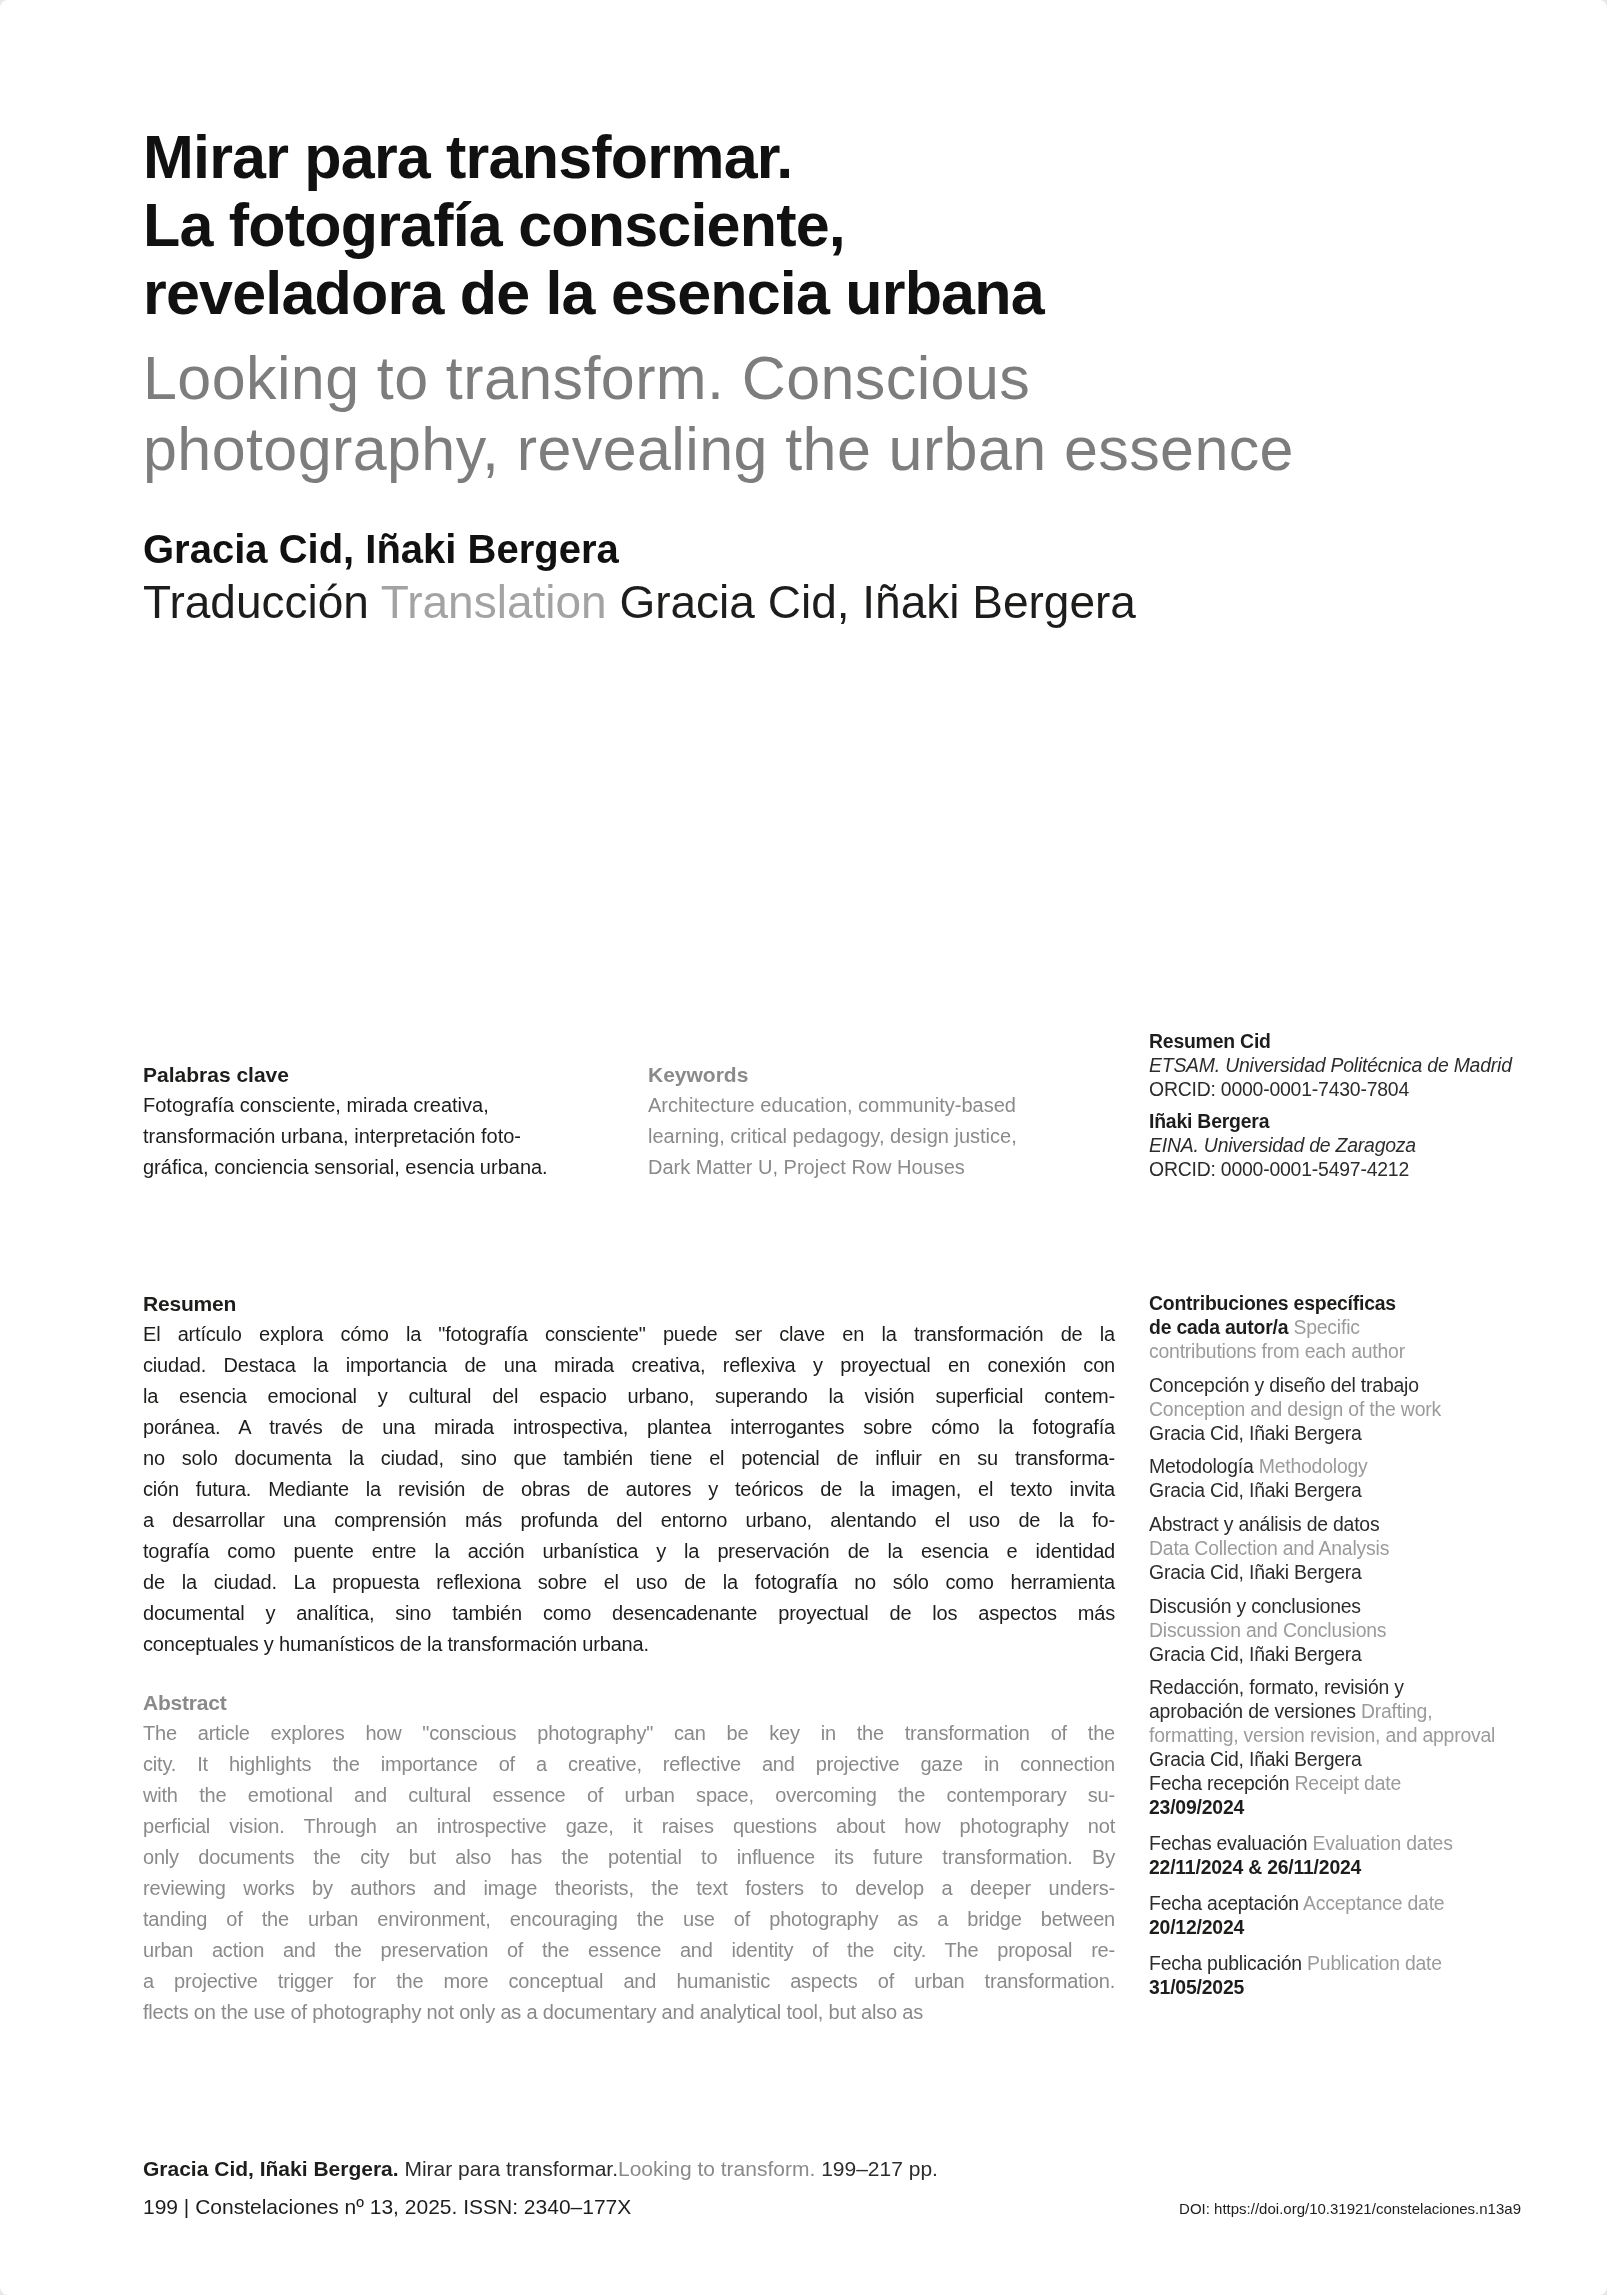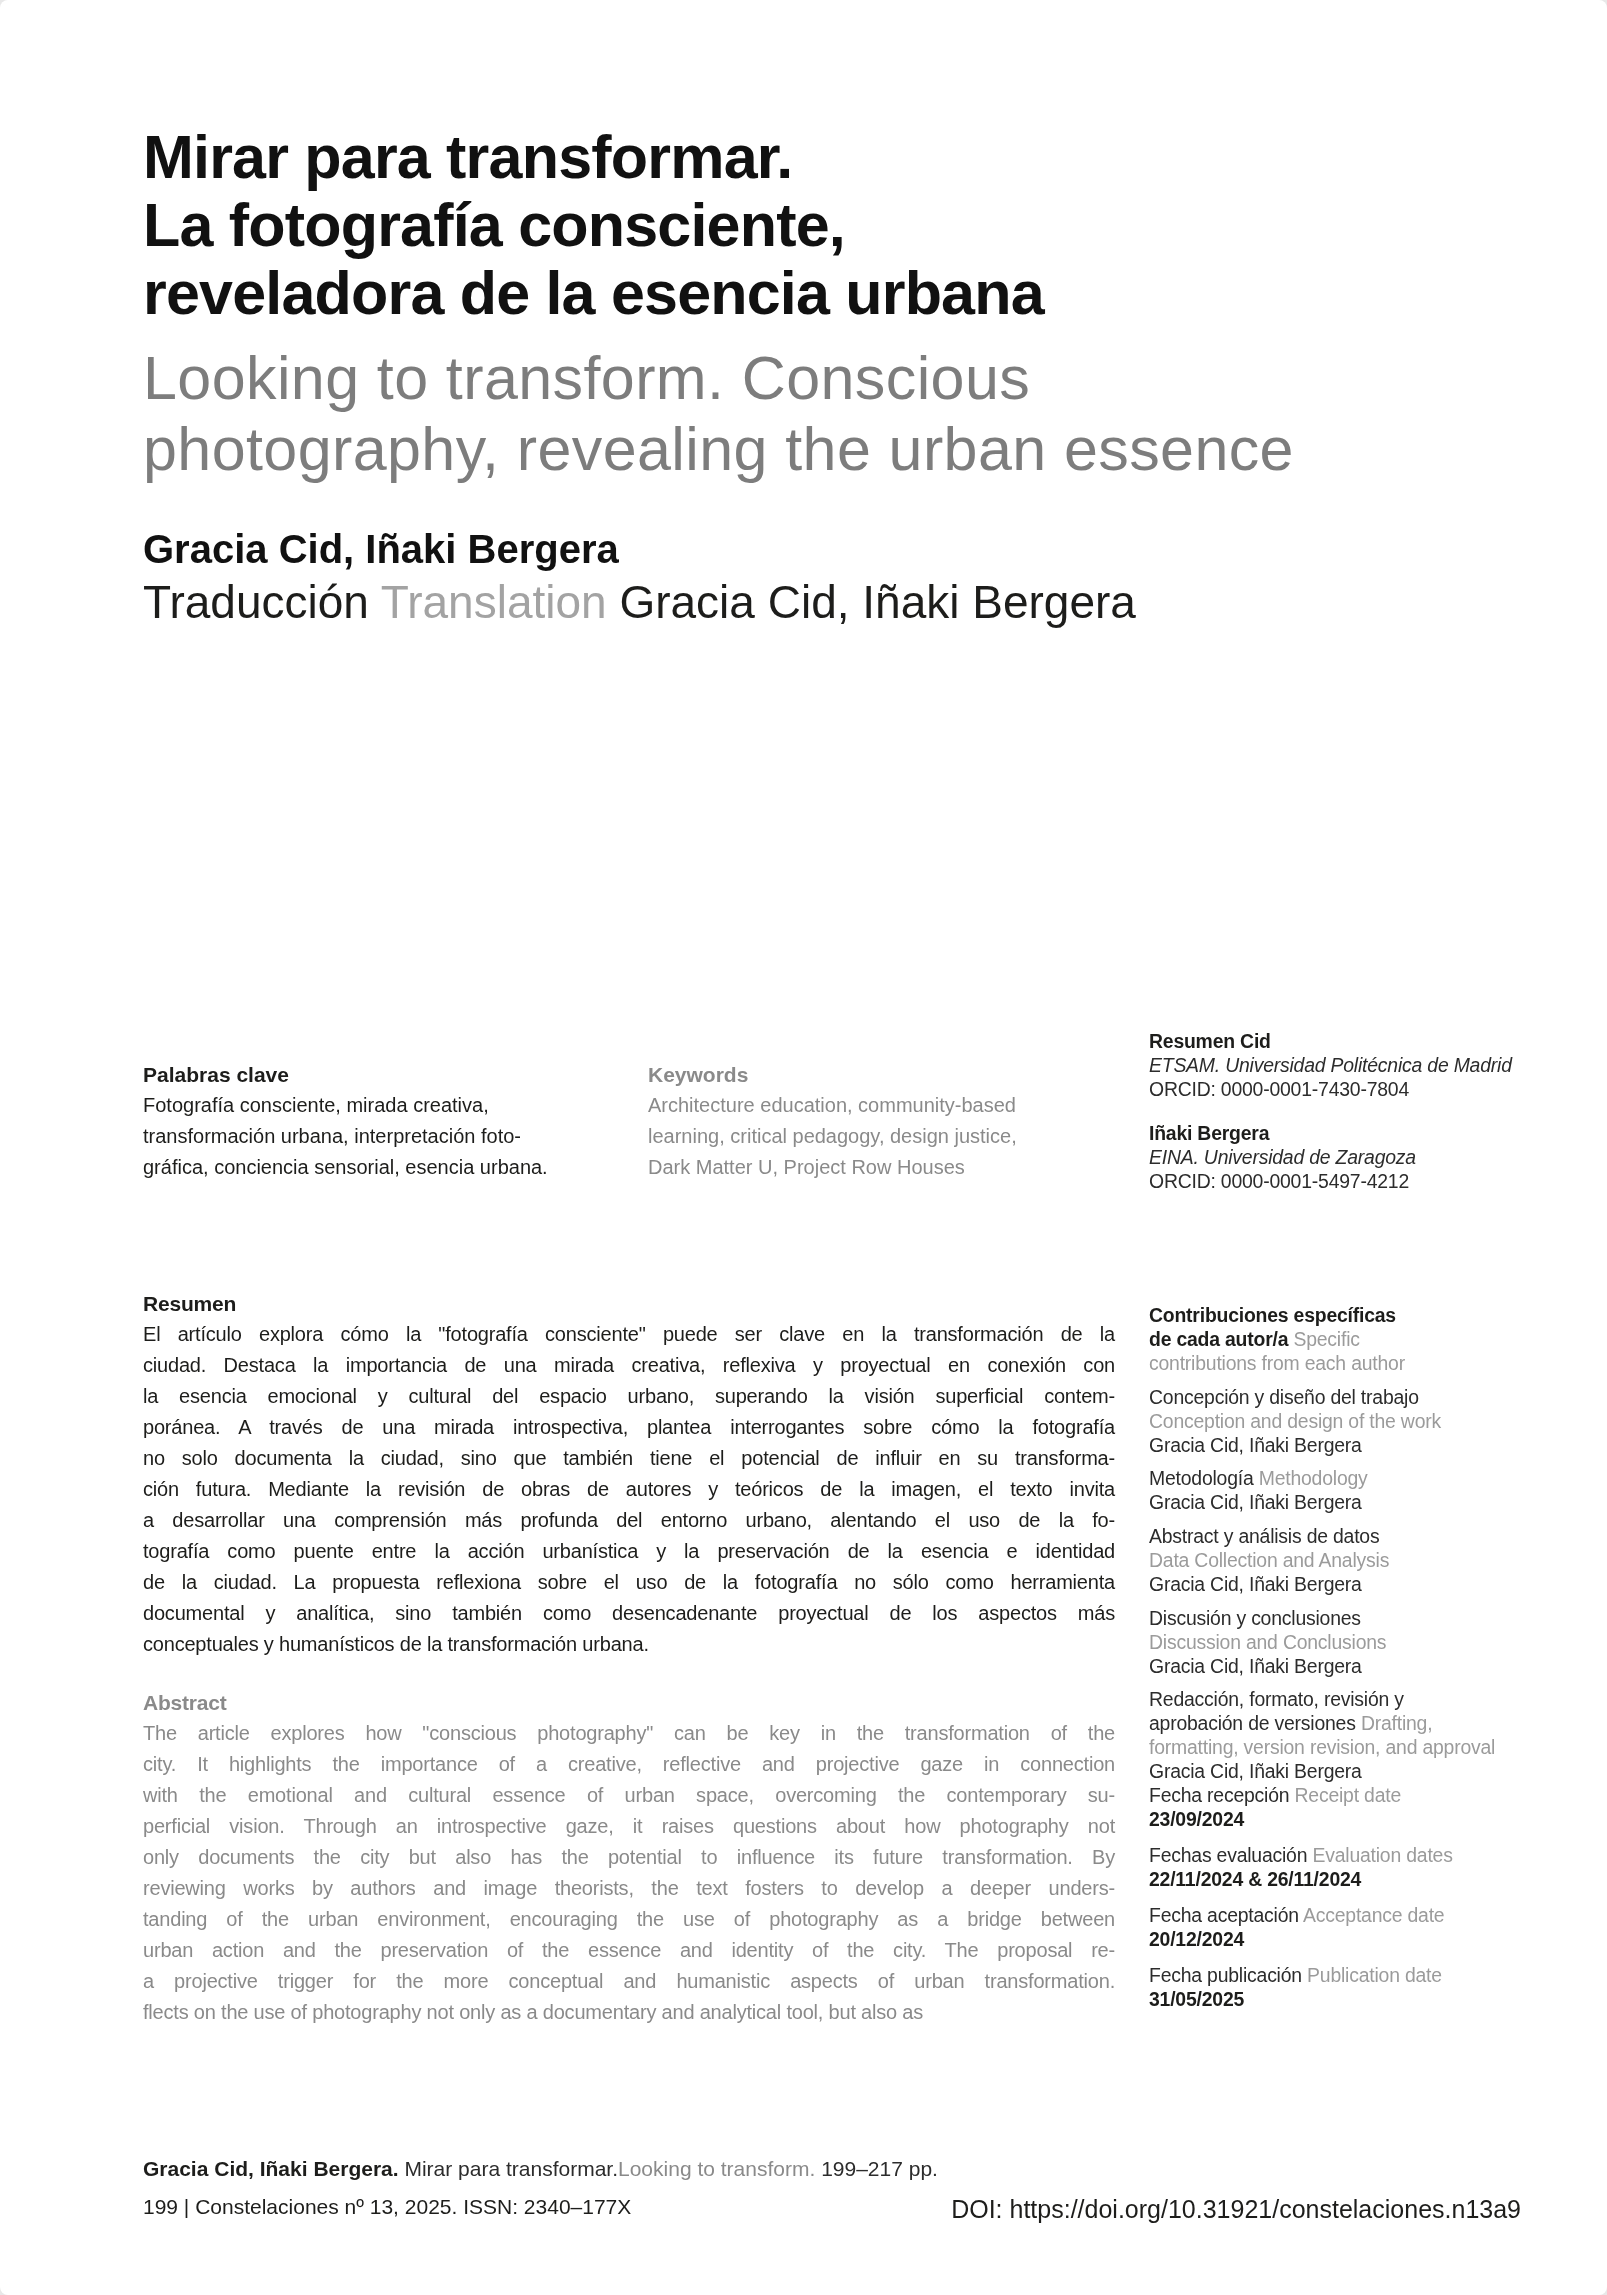--- a/index.html
+++ b/index.html
@@ -35,41 +35,41 @@
   .par{position:absolute;left:143px;width:972px;font-size:20px;line-height:31px;letter-spacing:-0.2px;}
   .block-resumen{top:1288px;color:var(--ink);}
   .block-abstract{top:1687px;color:var(--gray);}
   .par-heading{font-weight:700;font-size:21px;line-height:31px;display:block;}
   .justify .ln{text-align:justify;text-align-last:justify;}
   .justify .ln:last-child{text-align-last:left;}
   
   .sidebar{position:absolute;left:1149px;top:1029px;width:366px;
     font-size:19.4px;line-height:24px;letter-spacing:-0.2px;color:var(--side-dark);}
   .sidebar .ln{white-space:nowrap;}
-  .ai-entry+.ai-entry{margin-top:20px;}
+  .ai-entry+.ai-entry{margin-top:8px;}
   .ai-name{font-weight:700;color:#1d1d1b;}
   .ai-affil{font-style:italic;}
   .contrib-heading{margin-top:110px;}
   .contrib-item{margin-top:9.7px;}
   .contrib-authors{color:var(--side-dark);}
   .dates{}
   .date-item+.date-item{margin-top:12px;}
   .date-value{font-weight:700;color:#1d1d1b;}
   
   .r-d{color:var(--side-dark);}
   .r-g{color:var(--light-gray);}
   .r-b{font-weight:700;color:#1d1d1b;}
   .block-translation .r-d{color:var(--ink);}
   .block-translation .r-g{color:#a3a3a3;}
   
   .footer-line{position:absolute;font-size:21px;line-height:26px;white-space:nowrap;color:var(--ink);}
   .footer-citation{left:143px;top:2156px;}
   .footer-citation .r-g{color:var(--gray);}
   .footer-pageinfo{left:143px;top:2194px;}
-  .footer-doi{right:86px;top:2196px;font-size:25px;text-align:center;}
+  .footer-doi{right:86px;top:2196px;font-size:15px;text-align:center;}
 </style>
 </head>
 <body>
 
 <div class="page">
 
   <h1 class="block-title" style="margin:0;">
       <div class="ln">Mirar para transformar.</div>
       <div class="ln">La fotografía consciente,</div>
       <div class="ln">reveladora de la esencia urbana</div>

